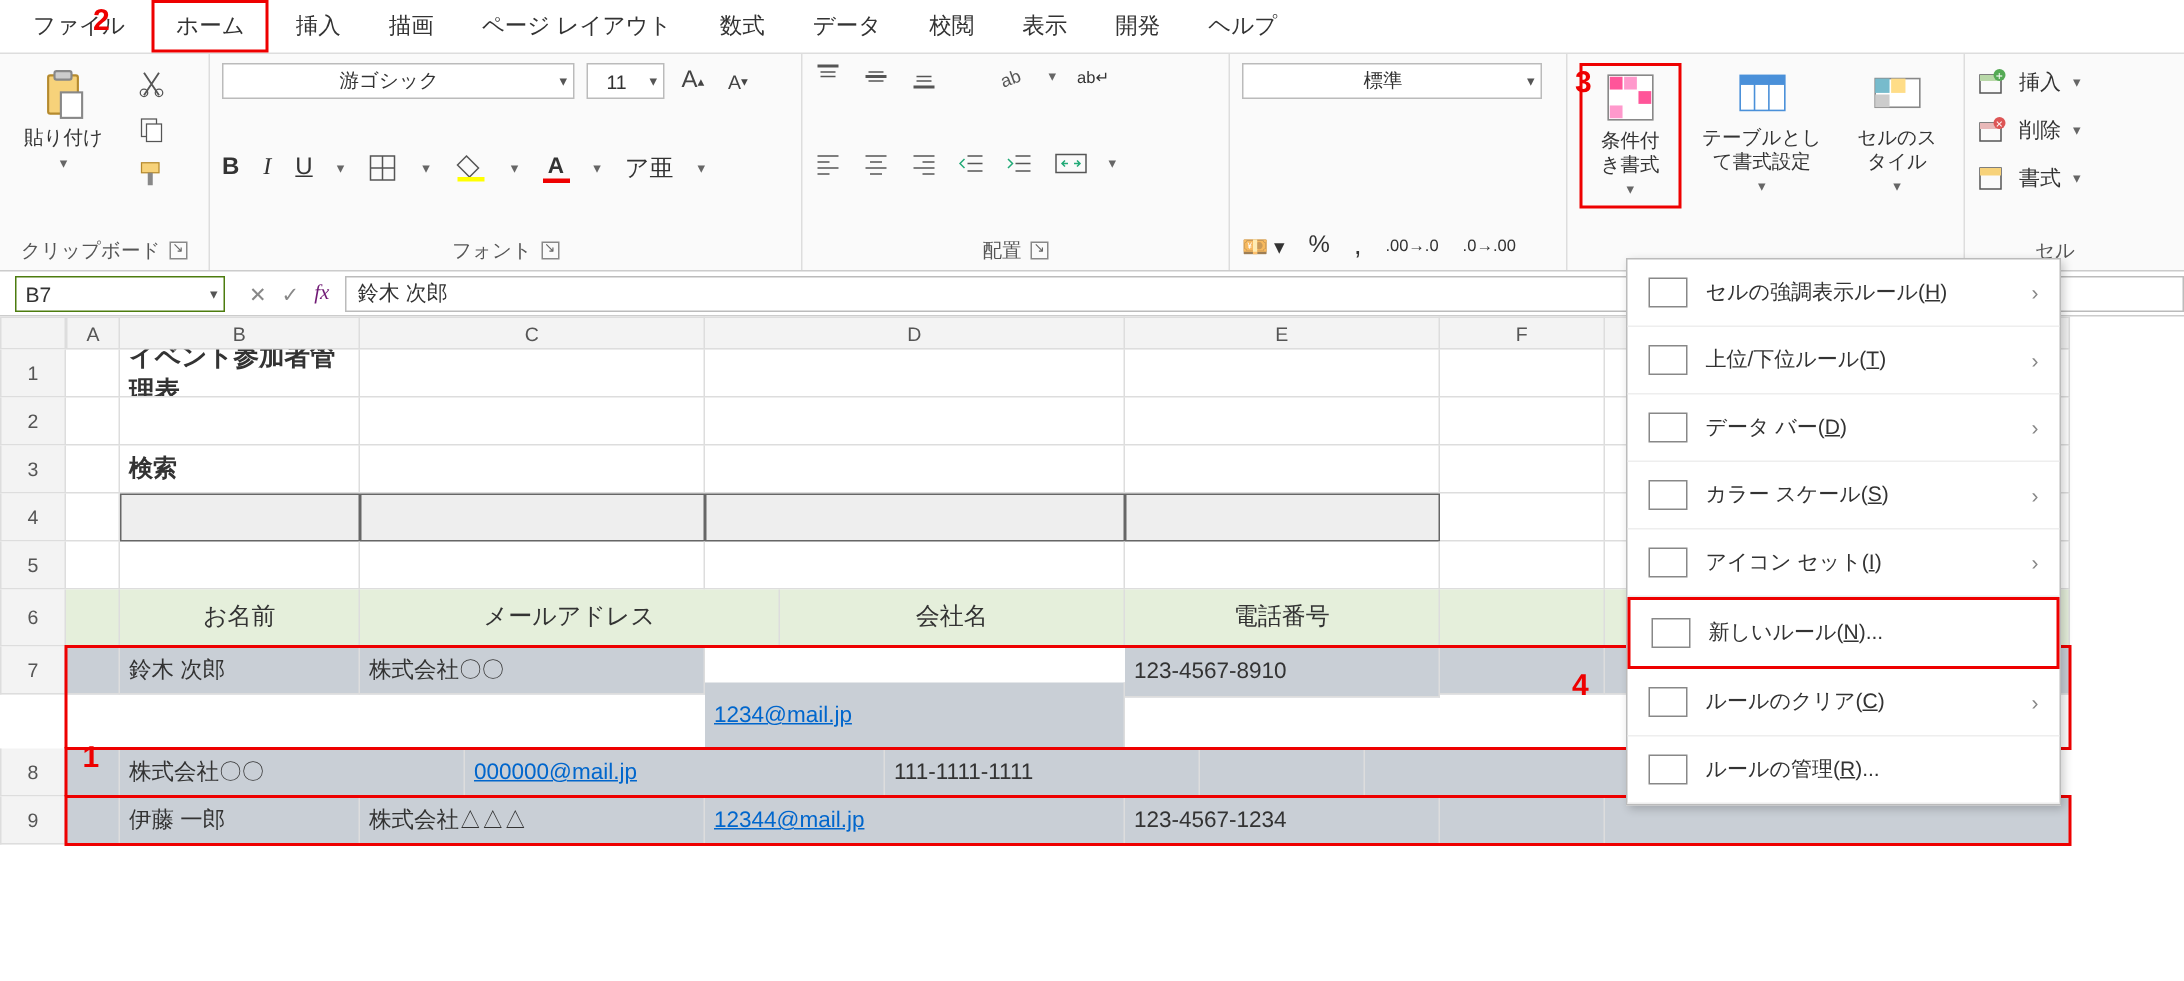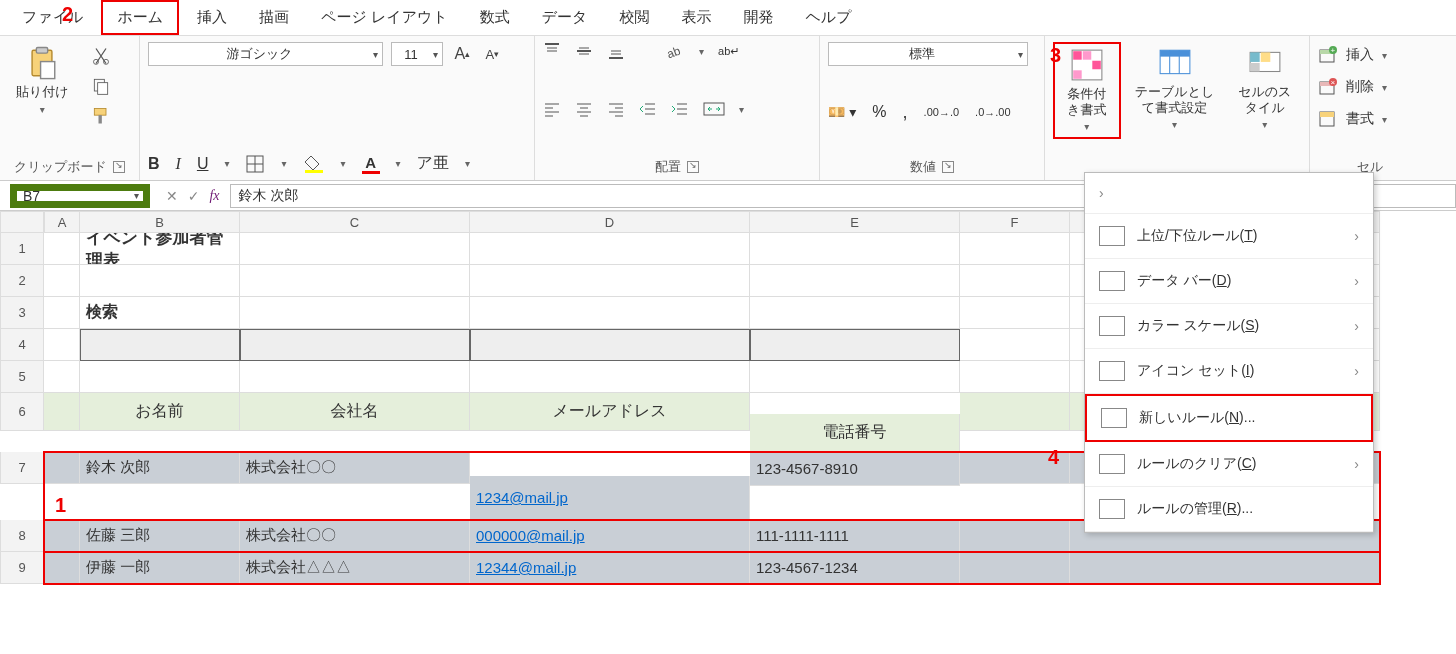--- a/index.html
+++ b/index.html
@@ -14,21 +14,21 @@
 .dlaunch::after { content:"↘"; position:absolute; font-size:9px; top:-2px; left:1px; color:#666; }
 .row { display:flex; align-items:center; gap:8px; margin-bottom:6px; }
 .btn, .icon, .sel { display:flex; align-items:center; justify-content:center; cursor:pointer; }
 .sel { border:1px solid #bbb; background:#fff; height:24px; padding:0 18px 0 6px; position:relative; font-size:13px; }
 .sel::after { content:"▾"; position:absolute; right:4px; font-size:10px; color:#555; }
 .iconbox { width:22px;height:22px; display:flex; align-items:center; justify-content:center; color:#444; }
 .bigbtn { display:flex; flex-direction:column; align-items:center; justify-content:center; gap:4px; padding:4px 8px; cursor:pointer; font-size:13px; text-align:center; line-height:1.2; }
 .bigbtn .bigicon { width:34px; height:34px; }
 .cf-highlight { border:2px solid #e00; }
 .formula-bar { display:flex; align-items:center; height:30px; border-bottom:1px solid #ccc; }
-.namebox { width:140px; border:7px solid #4d7c0f; height:24px; margin:0 6px 0 10px; padding:0 20px 0 6px; position:relative; display:flex; align-items:center; }
+.namebox { width:140px; border:1px solid #4d7c0f; height:24px; margin:0 6px 0 10px; padding:0 20px 0 6px; position:relative; display:flex; align-items:center; }
 .namebox::after { content:"▾"; position:absolute; right:4px; font-size:10px; color:#555; }
 .fx-controls { display:flex; gap:10px; padding:0 10px; color:#888; align-items:center; }
 .fx-label { font-style:italic; font-family:"Times New Roman",serif; color:#701a75; }
 .formula-input { flex:1; height:24px; border:1px solid #bbb; padding:0 8px; display:flex; align-items:center; }
 .sheet { position:relative; }
 .colheaders { display:flex; margin-left:44px; }
 .colh { border:1px solid #ddd; border-left:none; background:#f3f3f3; text-align:center; font-size:13px; color:#555; height:22px; line-height:22px; }
 .colh:first-child { border-left:1px solid #ddd; }
 .row-area { display:flex; }
 .rowh { width:44px; border:1px solid #ddd; border-top:none; background:#f3f3f3; text-align:center; font-size:13px; color:#555; display:flex; align-items:center; justify-content:center; }
@@ -137,20 +137,24 @@
         </svg>
         <span style="font-size:10px;color:#666">▾</span>
       <div style="text-align:center">
           <div style="font-size:15px;font-weight:bold">A</div>
           <div style="width:18px;height:3px;background:#e00"></div>
         </div>
         <span style="font-size:10px;color:#666">▾</span>
       <span style="font-size:16px">ア亜</span>
         <span style="font-size:10px;color:#666">▾</span>
     </div>
+    <div class="group-label">
+        <span>フォント</span>
+        <span class="dlaunch"></span>
+      </div>
   </div>
 
   <div class="group" style="width:285px">
     <div class="row" style="gap:14px">
       <svg width="18" height="18" viewBox="0 0 18 18">
           <line x1="2" y1="2" x2="16" y2="2" stroke="#555" stroke-width="2"></line>
           <line x1="4" y1="6" x2="14" y2="6" stroke="#555"></line>
           <line x1="4" y1="9" x2="14" y2="9" stroke="#555"></line>
         </svg>
       <svg width="18" height="18" viewBox="0 0 18 18">
@@ -221,24 +225,20 @@
           <span>標準</span>
         </div>
       </div>
     <div class="row" style="gap:16px">
       <span>💴 ▾</span>
       <span style="font-size:16px">%</span>
       <span style="font-size:18px">,</span>
       <span style="font-size:11px">.00→.0</span>
       <span style="font-size:11px">.0→.00</span>
     </div>
-    <div class="group-label">
-        <span>数値</span>
-        <span class="dlaunch"></span>
-      </div>
   </div>
 
   <div class="group" style="width:265px">
     <div class="row" style="gap:2px;align-items:flex-start">
       <div class="bigbtn cf-highlight">
         <svg class="bigicon" viewBox="0 0 32 32">
             <rect x="2" y="2" width="28" height="28" fill="#fff" stroke="#888"></rect>
             <rect x="3" y="3" width="8" height="8" fill="#f59"></rect>
             <rect x="12" y="3" width="8" height="8" fill="#f9c"></rect>
             <rect x="21" y="12" width="8" height="8" fill="#f59"></rect>
@@ -394,23 +394,23 @@
           <div class="cell" style="width: 210px; height: 32px;"></div>
           <div class="cell" style="width: 110px; height: 32px;"></div>
           <div class="cell" style="width: 310px; height: 32px;"></div>
         </div>
       </div>
       <div class="row-area">
         <div class="rowh" style="height: 38px;">6</div>
         <div class="crow header-row">
           <div class="cell" style="width: 36px; height: 38px;"></div>
           <div class="cell" style="width: 160px; height: 38px;">お名前</div>
+          <div class="cell" style="width: 280px; height: 38px;">メールアドレス</div>
           <div class="cell" style="width: 230px; height: 38px;">会社名</div>
-          <div class="cell" style="width: 280px; height: 38px;">メールアドレス</div>
-          <div class="cell" style="width: 210px; height: 38px; margin-top: 21px;">電話番号</div>
+          <div class="cell" style="width: 210px; height: 38px;">電話番号</div>
           <div class="cell" style="width: 110px; height: 38px;"></div>
           <div class="cell" style="width: 310px; height: 38px;"></div>
         </div>
       </div>
       <div class="row-area">
         <div class="rowh" style="height: 32px;">7</div>
         <div class="crow selected">
           <div class="cell" style="width: 36px; height: 32px;"></div>
           <div class="cell" style="width: 160px; height: 32px;">鈴木 次郎</div>
           <div class="cell" style="width: 230px; height: 32px;">株式会社〇〇</div>
@@ -419,21 +419,20 @@
           </div>
           <div class="cell" style="width: 210px; height: 34px;">123-4567-8910</div>
           <div class="cell" style="width: 110px; height: 32px;"></div>
           <div class="cell" style="width: 310px; height: 32px;"></div>
         </div>
       </div>
       <div class="row-area">
         <div class="rowh" style="height: 32px;">8</div>
         <div class="crow selected">
           <div class="cell" style="width: 36px; height: 32px;"></div>
-          <div class="cell" style="width: 160px; height: 32px;">佐藤 三郎</div>
           <div class="cell" style="width: 230px; height: 32px;">株式会社〇〇</div>
           <div class="cell" style="width: 280px; height: 32px;">
             <span class="link">000000@mail.jp</span>
           </div>
           <div class="cell" style="width: 210px; height: 32px;">111-1111-1111</div>
           <div class="cell" style="width: 110px; height: 32px;"></div>
           <div class="cell" style="width: 310px; height: 32px;"></div>
         </div>
       </div>
       <div class="row-area">
@@ -448,20 +447,24 @@
           <div class="cell" style="width: 210px; height: 32px;">123-4567-1234</div>
           <div class="cell" style="width: 110px; height: 32px;"></div>
           <div class="cell" style="width: 310px; height: 32px;"></div>
         </div>
       </div>
     </div>
 </div>
 
 <div class="dropdown" id="dropdown">
     <div class="dd-item">
+      <div class="dd-left">
+        <div class="dd-icon"></div>
+        <span>セルの強調表示ルール(<span class="u">H</span>)</span>
+      </div>
       <span class="chev">›</span>
     </div>
     <div class="dd-item">
       <div class="dd-left">
         <div class="dd-icon"></div>
         <span>上位/下位ルール(<span class="u">T</span>)</span>
       </div>
       <span class="chev">›</span>
     </div>
     <div class="dd-item">

